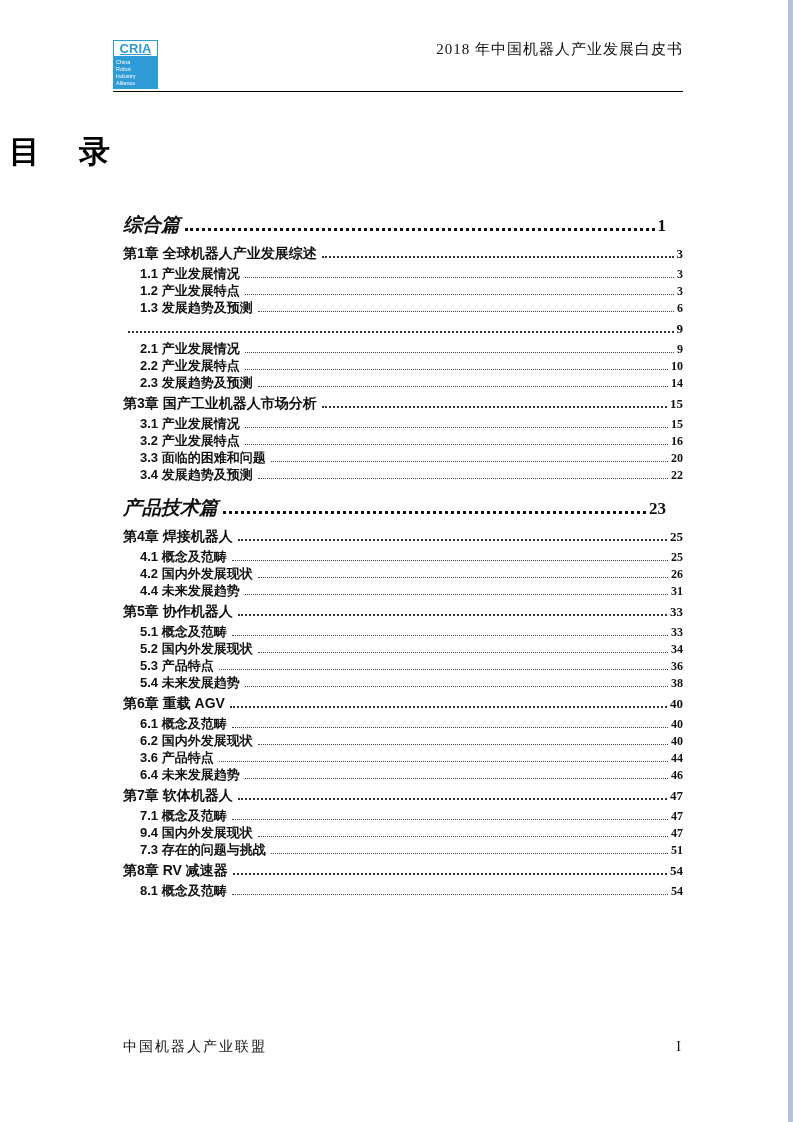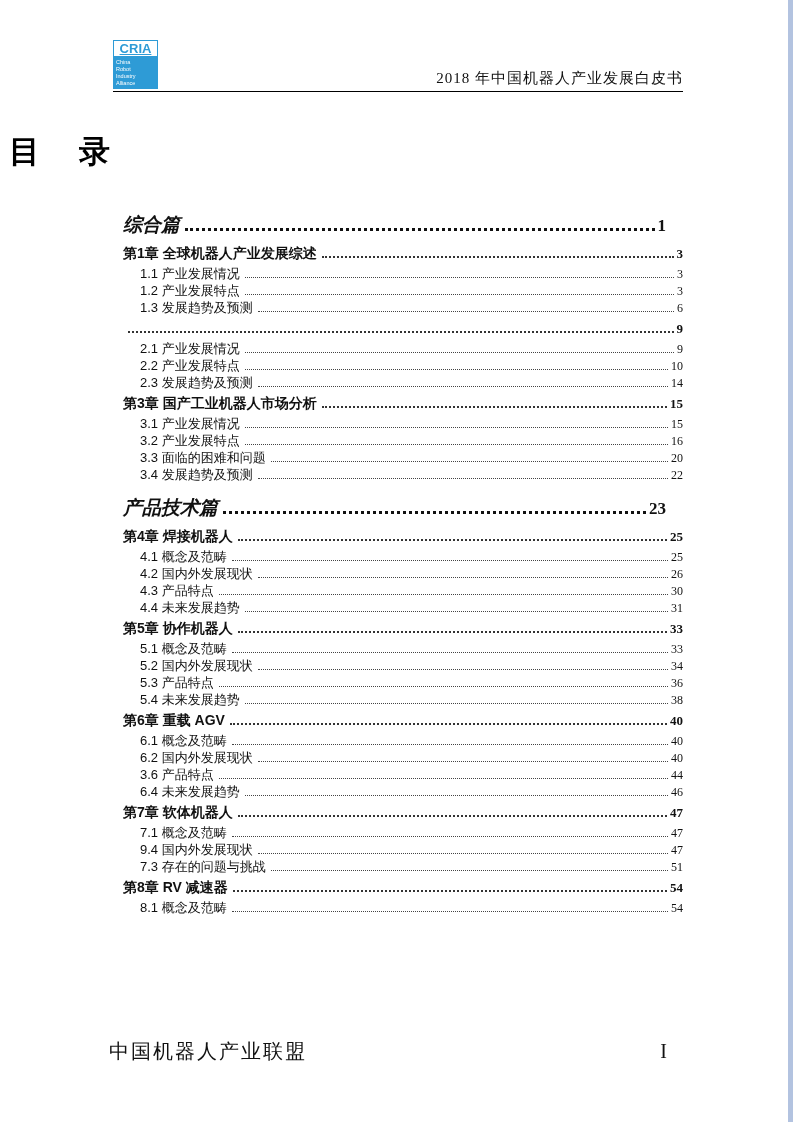--- a/index.html
+++ b/index.html
@@ -13,21 +13,21 @@
     box-sizing:border-box;
   }
   
   .edge-bar{
     position:absolute;top:0;right:0;width:5px;height:1122px;
     background:#b3c3e0;
   }
   
   .header{
     position:absolute;left:113px;top:40px;width:570px;height:50px;
-    display:flex;align-items:flex-end;justify-content:space-between;
+    display:flex;align-items:flex-start;justify-content:space-between;
   }
   .logo{
     width:45px;height:49px;
     background:#2e9bd6;
     display:flex;flex-direction:column;
     align-self:flex-start;
     box-sizing:border-box;
   }
   .logo-top{
     background:#ffffff;
@@ -90,30 +90,30 @@
   .row.part .pg{font-size:17px;font-style:normal;}
   .row.chapter{
     margin:3px 0 3px 0;
     font-weight:bold;
     font-size:14px;line-height:19px;
   }
   .row.chapter .pg{font-size:13px;font-weight:bold;}
   .row.section{
     margin:0 0 1px 17px;
     font-size:13px;line-height:16px;
-    font-weight:normal;
+    font-weight:bold;
   }
   .row.section .dots{border-bottom:1.5px dotted #444;margin-bottom:3px;}
   .row.section .pg{font-size:12px;}
   
   .footer{
-    position:absolute;left:109px;top:1038px;width:560px;
+    position:absolute;left:123px;top:1038px;width:560px;
     display:flex;justify-content:space-between;align-items:center;
     font-family:"Liberation Serif",serif;
-    font-size:20px;letter-spacing:2px;
+    font-size:14px;letter-spacing:2px;
   }
 </style>
 </head>
 <body>
 
 <div class="page">
 
   <div class="header">
     <div class="logo">
       <div class="logo-top">CRIA</div>
@@ -214,25 +214,20 @@
       <span class="lbl">4.1 概念及范畴</span>
       <span class="dots"></span>
       <span class="pg">25</span>
     </div>
       <div class="row section">
       <span class="lbl">4.2 国内外发展现状</span>
       <span class="dots"></span>
       <span class="pg">26</span>
     </div>
       <div class="row section">
-      <span class="lbl">4.3 产品特点</span>
-      <span class="dots"></span>
-      <span class="pg">30</span>
-    </div>
-      <div class="row section">
       <span class="lbl">4.4 未来发展趋势</span>
       <span class="dots"></span>
       <span class="pg">31</span>
     </div>
       <div class="row chapter">
       <span class="lbl">第5章 协作机器人</span>
       <span class="dots"></span>
       <span class="pg">33</span>
     </div>
       <div class="row section">

